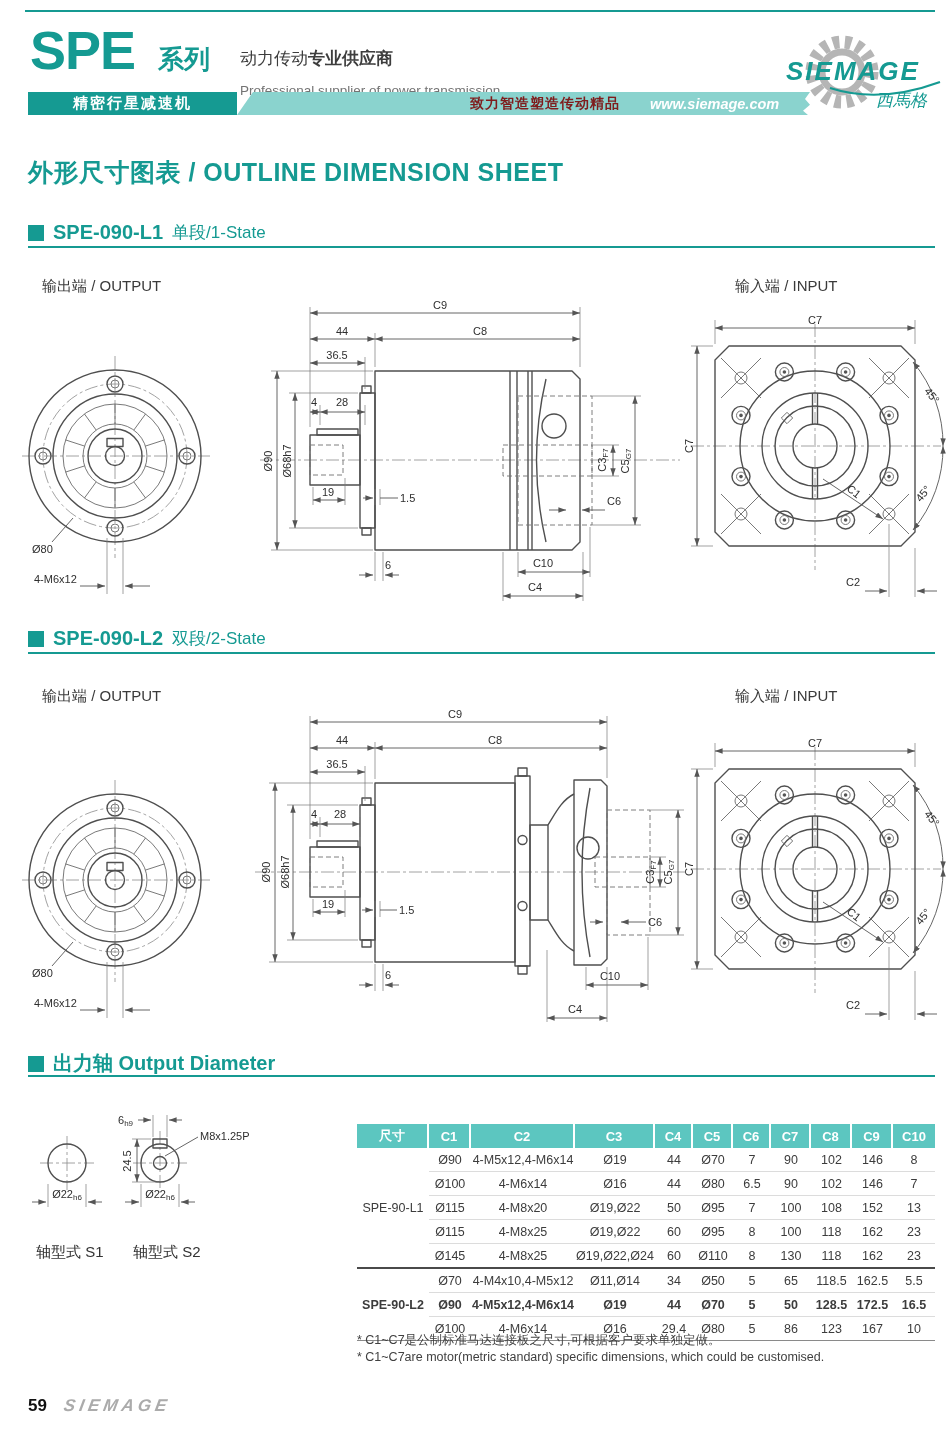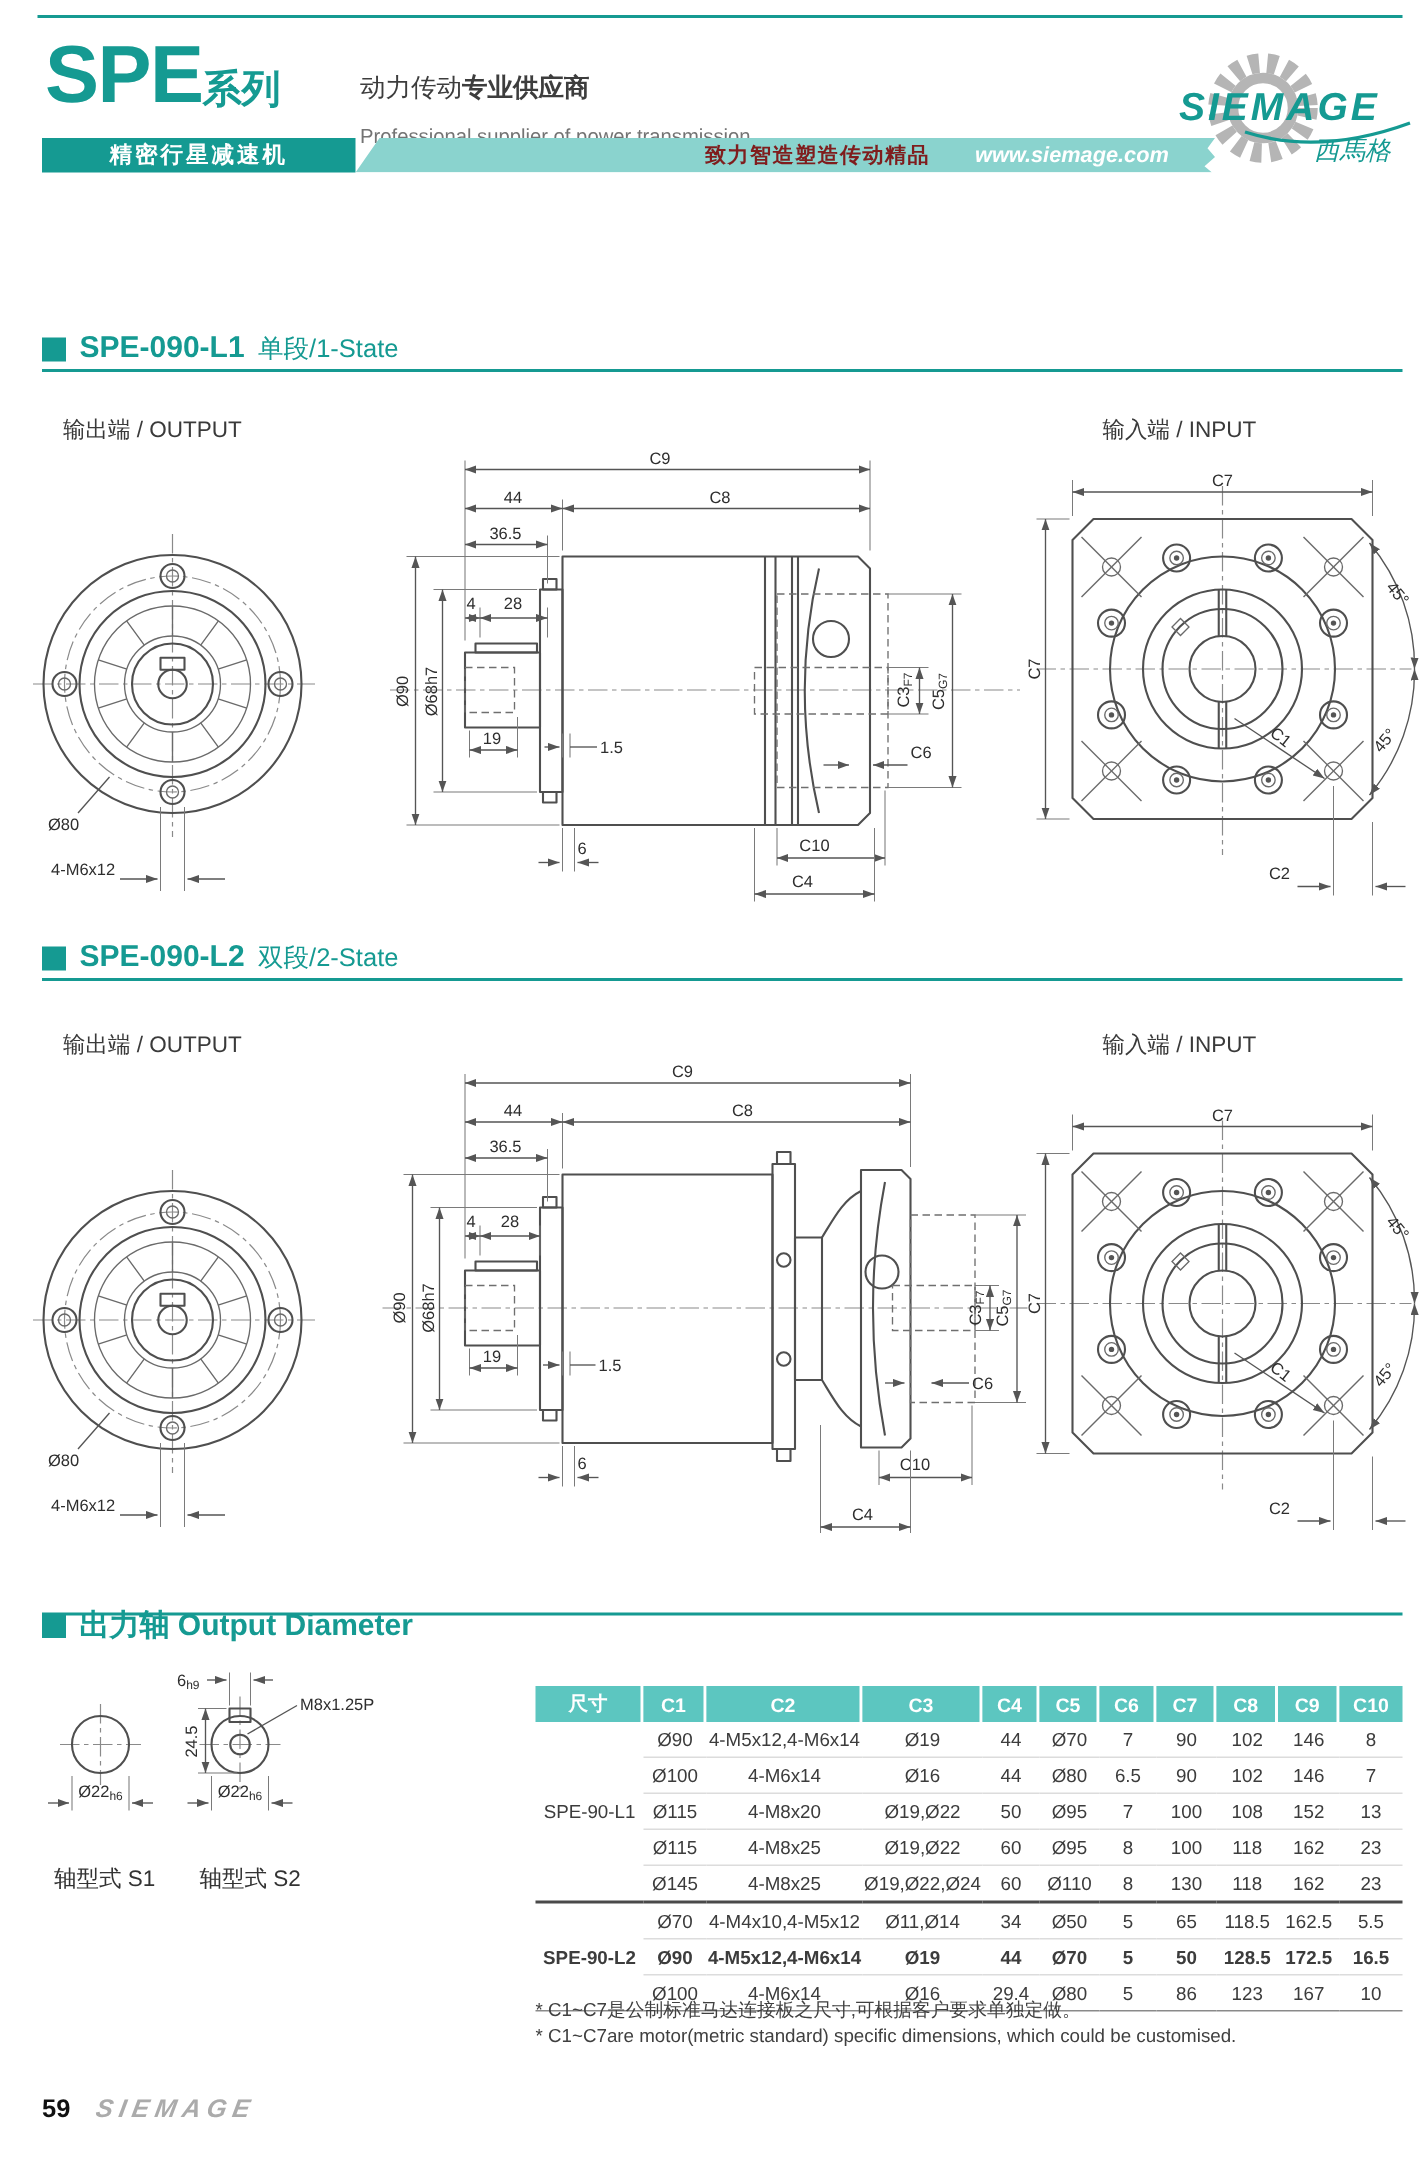--- a/index.html
+++ b/index.html
@@ -8,21 +8,21 @@
     --teal-th:#5cc6c0;
     --ink:#3c3c3c;
     --line:#4f4f4f;
   }
   html,body{margin:0;padding:0;background:#fff;}
   .page{position:relative;width:950px;height:1441px;background:#ffffff;overflow:hidden;
         font-family:"Liberation Sans",sans-serif;color:var(--ink);}
 
   
   .top-rule{position:absolute;left:25px;top:10px;width:910px;height:2px;background:var(--teal);}
-  .brand{position:absolute;left:30px;top:24px;display:flex;align-items:flex-end;gap:0;color:var(--teal);}
+  .brand{position:absolute;left:30px;top:24px;display:flex;align-items:flex-end;gap:23px;color:var(--teal);}
   .brand .spe{font-size:54px;font-weight:bold;line-height:52px;letter-spacing:-1px;}
   .brand .suffix{font-size:26px;font-weight:bold;line-height:34px;}
   .tagline{position:absolute;left:240px;top:47px;}
   .tagline-zh{font-size:17px;color:#3d3d3d;}
   .tagline-zh b{font-weight:bold;}
   .tagline-en{font-size:13.5px;color:#737373;margin-top:13px;}
   .band-dark{position:absolute;left:28px;top:92px;width:209px;height:23px;background:var(--teal);
              color:#fff;font-size:15px;font-weight:bold;letter-spacing:2px;
              display:flex;align-items:center;justify-content:center;}
   .band-light{position:absolute;left:237px;top:92px;width:573px;height:23px;background:var(--teal-light);
@@ -96,20 +96,21 @@
     <g>
       <circle cx="62" cy="46" r="30" fill="none" stroke="#b5b5b5" stroke-width="13" stroke-dasharray="6.5 5.5"></circle>
       <circle cx="62" cy="46" r="20" fill="none" stroke="#b5b5b5" stroke-width="7"></circle>
       <circle cx="62" cy="46" r="12" fill="#fff"></circle>
     </g>
     <path d="M50,62 Q100,78 160,56" stroke="#159a92" stroke-width="2.2" fill="none"></path>
     <text x="6" y="54" font-size="26" font-weight="bold" font-style="italic" letter-spacing="2" fill="#159a92">SIEMAGE</text>
     <text x="96" y="80" font-size="17" font-style="italic" fill="#159a92">西馬格</text>
   </svg>
 
+  <div class="page-title">外形尺寸图表 / OUTLINE DIMENSION SHEET</div>
 
   <div class="sec-head" style="top:221px;">
     <span class="sec-square"></span>
     <span class="sec-title">SPE-090-L1</span>
     <span class="sec-sub">单段/1-State</span>
   </div>
   <div class="sec-rule" style="top:246px;"></div>
 
   <div class="view-label" style="left:42px;top:277px;">输出端 / OUTPUT</div>
   <div class="view-label" style="left:735px;top:277px;">输入端 / INPUT</div>
@@ -400,21 +401,21 @@
     <text class="dt" x="422" y="172" text-anchor="middle" transform="rotate(-90 422 172)"><tspan>C5</tspan><tspan class="dts" dy="2">G7</tspan></text>
     <line class="xt" x1="400" y1="157" x2="416" y2="157"></line>
     <line class="xt" x1="400" y1="187" x2="416" y2="187"></line>
     <line class="dm" x1="410" y1="157" x2="410" y2="187" marker-start="url(#arw)" marker-end="url(#arw)"></line>
     <text class="dt" x="404" y="172" text-anchor="middle" transform="rotate(-90 404 172)"><tspan>C3</tspan><tspan class="dts" dy="2">F7</tspan></text>
     <line class="dm" x1="340" y1="222" x2="353" y2="222" marker-end="url(#arw)"></line>
     <line class="dm" x1="396" y1="222" x2="371" y2="222" marker-end="url(#arw)"></line>
     <text class="dt" x="398" y="226">C6</text>
   </svg>
 
-  <div class="sec-head" style="top:1050px;margin-top:20px;">
+  <div class="sec-head" style="top:1050px;">
     <span class="sec-square"></span>
     <span class="sec-title">出力轴 Output Diameter</span>
   </div>
   <div class="sec-rule" style="top:1075px;"></div>
 
   <svg style="left:20px;top:1095px;" width="330" height="135" viewBox="0 0 330 135">
     <g>
       <line class="cl" x1="20" y1="68" x2="74" y2="68"></line>
       <line class="cl" x1="47" y1="41" x2="47" y2="95"></line>
       <circle class="ln" cx="47" cy="68" r="19"></circle>

